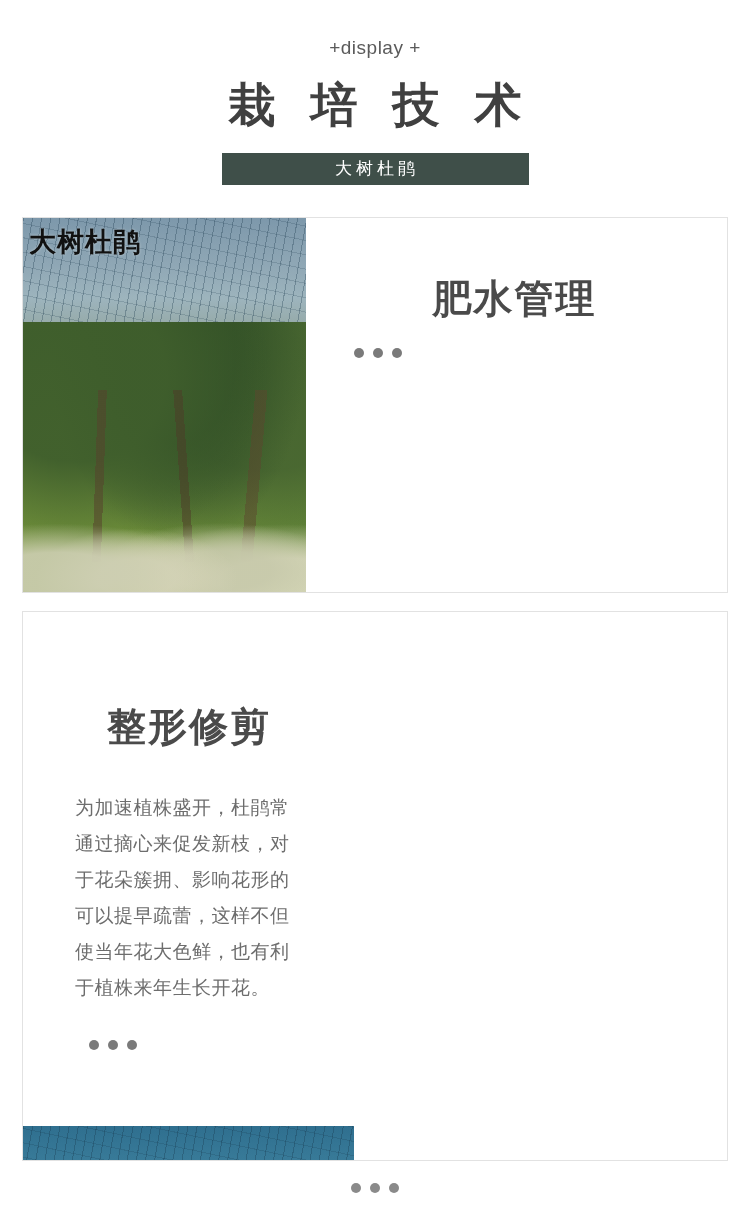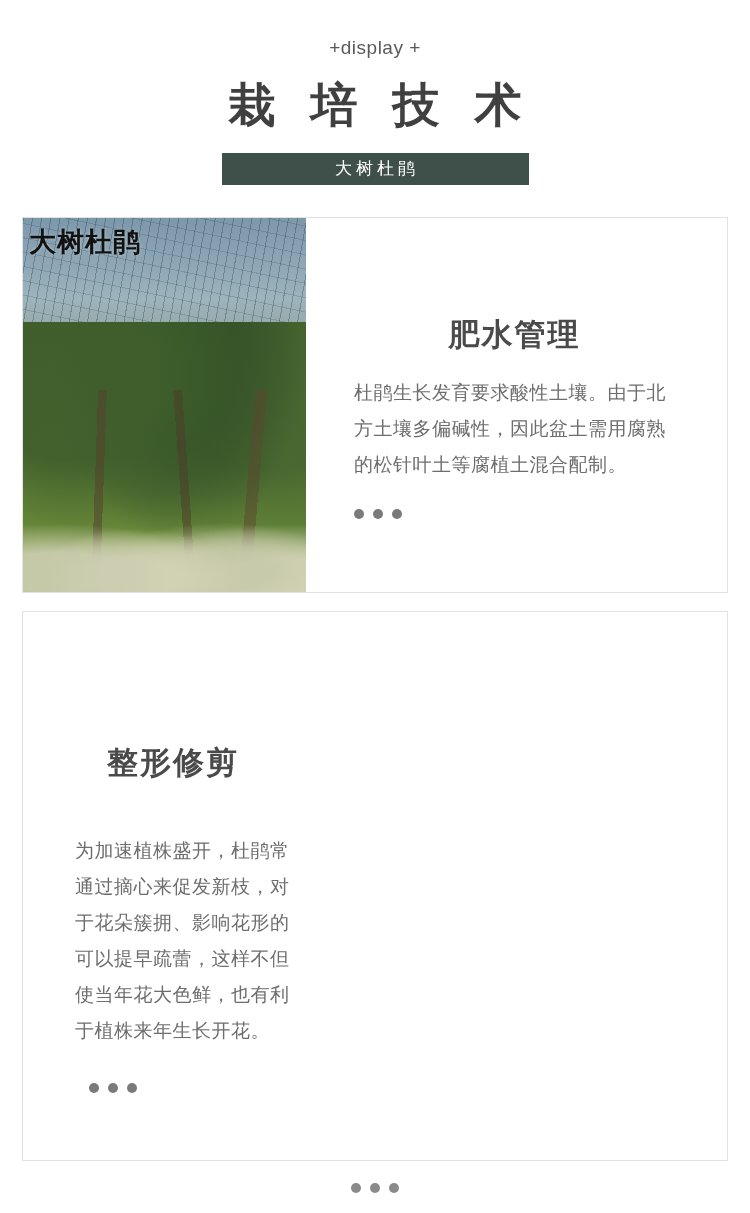--- a/index.html
+++ b/index.html
@@ -182,39 +182,38 @@
     box-sizing: border-box;
   }
   .text-one {
     padding: 58px 42px 0 48px;
   }
   .text-two {
     padding: 92px 0 0 52px;
     width: 280px;
   }
   .sec-title {
-    font-size: 31px;
+    font-size: 39px;
     font-weight: bold;
     color: #4a4a4a;
     letter-spacing: 2px;
     line-height: 1.2;
-    margin-top: 40px;
   }
   .sec-title-one { text-align: center; padding-right: 10px; }
   .sec-title-two { text-align: left; padding-left: 32px; }
 
   .sec-body {
     margin-top: 22px;
     font-size: 19px;
     line-height: 36px;
     color: #6d6d6d;
     letter-spacing: 0.5px;
   }
   .sec-body-two {
-    margin-top: 52px;
+    margin-top: 40px;
     width: 222px;
   }
 
   .dots {
     display: flex;
     gap: 9px;
     align-items: center;
   }
   .dots span {
     display: block;
@@ -253,21 +252,20 @@
         <div class="mesh mesh-one"></div>
         <div class="foliage foliage-one"></div>
         <div class="trunks"></div>
         <div class="pots"></div>
       </div>
       <div class="photo-watermark wm-topleft">大树杜鹃</div>
     </div>
 
     <div class="card-text text-one">
       <div class="sec-title sec-title-one">肥水管理</div>
-      <div class="sec-body">杜鹃生长发育要求酸性土壤。由于北方土壤多偏碱性，因此盆土需用腐熟的松针叶土等腐植土混合配制。</div>
       <div class="dots dots-one">
         <span></span>
         <span></span>
         <span></span>
       </div>
     </div>
 
   </div>
 
   <div class="card card-two">

